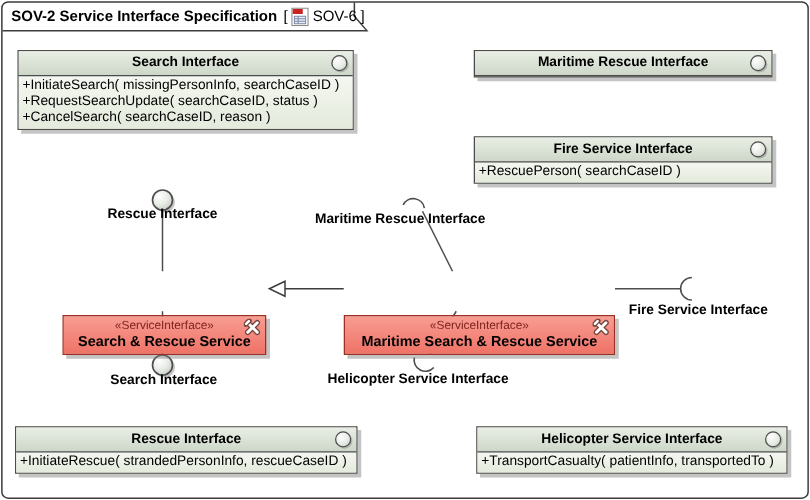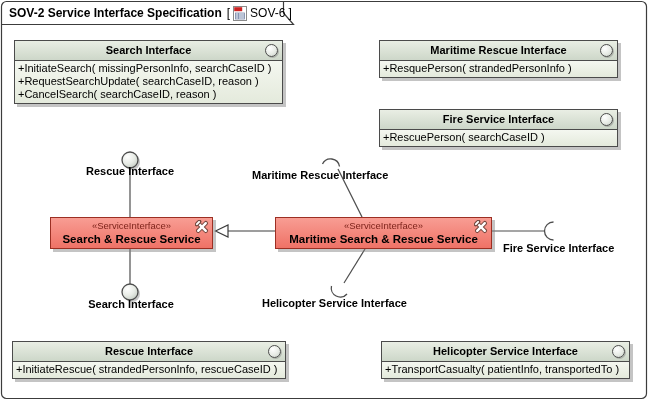--- a/index.html
+++ b/index.html
@@ -17,21 +17,21 @@
   .ibox{position:absolute;border:1px solid #4b4b4b;box-shadow:3px 3px 0 rgba(125,125,125,.45);background:#eff3ea;}
   .ibox-header{position:relative;height:19px;line-height:19px;text-align:center;font-size:11px;font-weight:bold;color:#000;
     border-bottom:1px solid #4b4b4b;background:linear-gradient(180deg,#e9eee4 0%,#cdd7c9 100%);}
   .ball{position:absolute;right:4px;top:3px;width:11px;height:11px;border:1.4px solid #4d4d4d;border-radius:50%;
     background:radial-gradient(circle at 35% 30%,#ffffff 0%,#e7ebe5 55%,#c6cdc5 100%);box-shadow:1px 1px 0 rgba(120,120,120,.4);}
   .ibox-body{padding:1px 3px 2px 3px;font-size:11px;line-height:13px;color:#000;background:linear-gradient(180deg,#f4f7f0 0%,#e4eadc 100%);}
   .op{white-space:nowrap;}
 
   
   .svc{position:absolute;border:1px solid #9c2f23;box-shadow:3px 3px 0 rgba(125,125,125,.45);
-    background:linear-gradient(180deg,#f89d93 0%,#ef7266 100%);text-align:center;}
+    background:linear-gradient(180deg,#f89d93 0%,#ef7266 100%);text-align:center;margin-top:35px;}
   .svc-stereo{font-size:9.5px;line-height:12px;padding-top:2px;color:#7d241b;}
   .svc-name{font-size:11.5px;font-weight:bold;line-height:14px;color:#000;}
   .tools{position:absolute;top:2px;right:3px;width:14px;height:14px;}
 
   
   .plabel{position:absolute;font-size:11px;font-weight:bold;color:#000;white-space:nowrap;}
   .center{text-align:center;}
 </style>
 </head>
 <body>
@@ -99,32 +99,29 @@
   </span>
 </div>
 
 <div class="ibox" style="left:14px;top:40px;width:267px;">
   <div class="ibox-header">
     <span>Search Interface</span>
     <span class="ball"></span>
   </div>
   <div class="ibox-body">
     <div class="op">+InitiateSearch( missingPersonInfo, searchCaseID )</div>
-    <div class="op">+RequestSearchUpdate( searchCaseID, reason )</div>
+    <div class="op">+RequestSearchUpdate( searchCaseID, status )</div>
     <div class="op">+CancelSearch( searchCaseID, reason )</div>
   </div>
 </div>
 
 <div class="ibox" style="left:379px;top:40px;width:237px;">
   <div class="ibox-header">
     <span>Maritime Rescue Interface</span>
     <span class="ball"></span>
-  </div>
-  <div class="ibox-body">
-    <div class="op">+ResquePerson( strandedPersonInfo )</div>
   </div>
 </div>
 
 <div class="ibox" style="left:379px;top:109px;width:237px;">
   <div class="ibox-header">
     <span>Fire Service Interface</span>
     <span class="ball"></span>
   </div>
   <div class="ibox-body">
     <div class="op">+RescuePerson( searchCaseID )</div>

